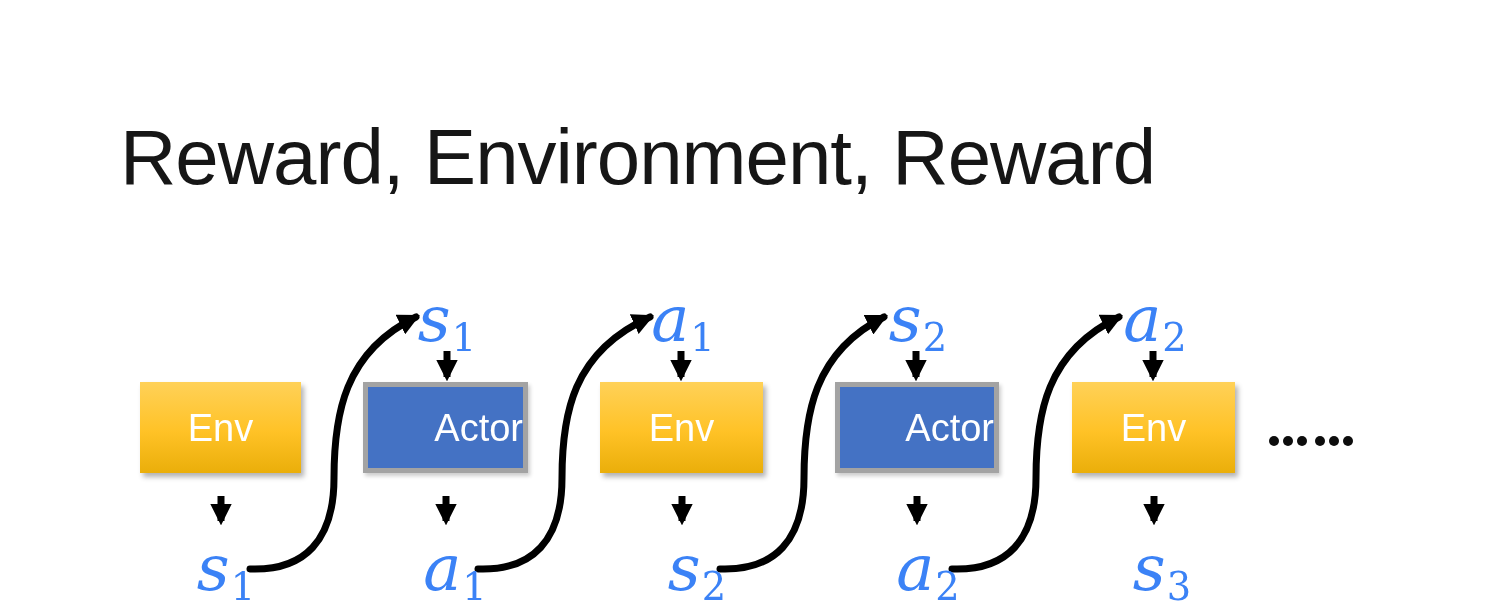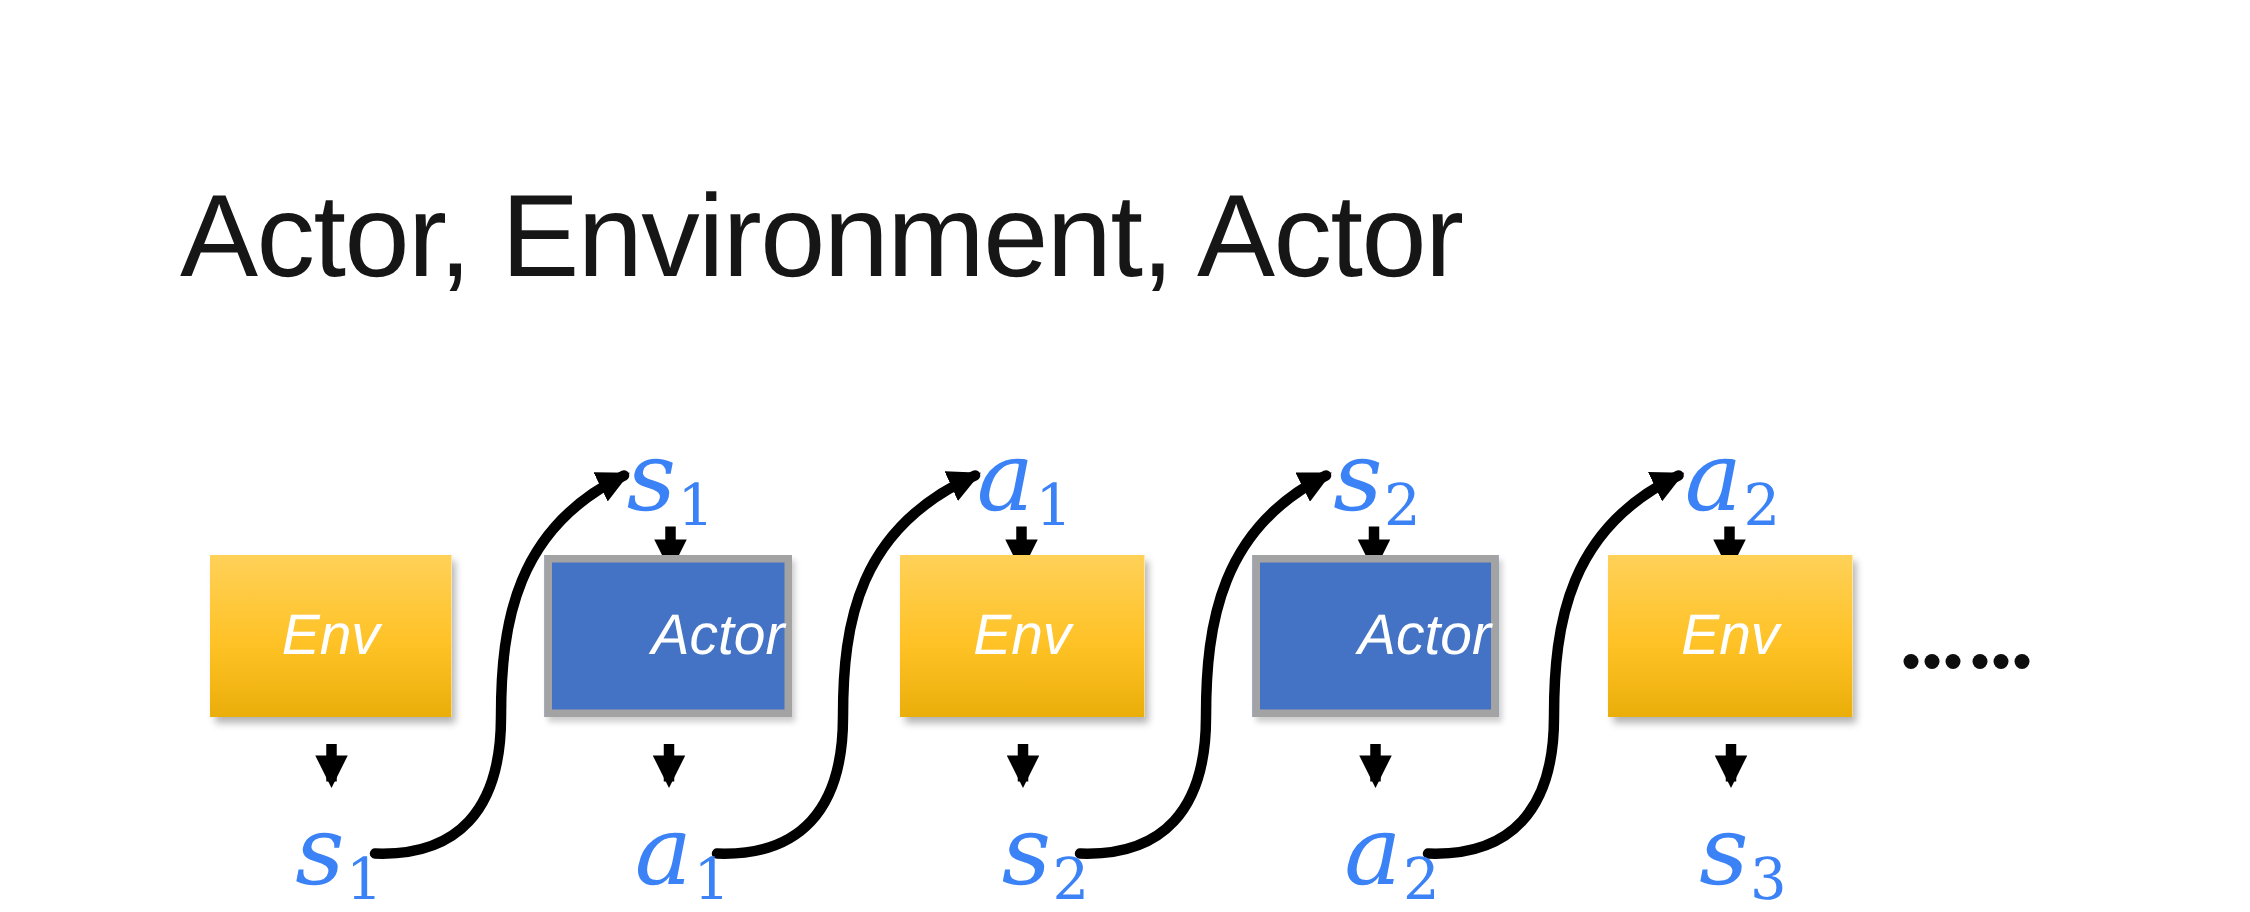--- a/index.html
+++ b/index.html
@@ -21,30 +21,29 @@
     top: 118px;
     font-size: 78px;
     font-weight: 400;
     letter-spacing: -1px;
     color: #161616;
     white-space: nowrap;
     line-height: 1;
   }
   .box {
     position: absolute;
-    top: 370px;
-    height: 108px;
+    top: 382px;
+    height: 91px;
     display: flex;
     align-items: center;
     justify-content: center;
     box-sizing: border-box;
     font-size: 38px;
     color: #ffffff;
     line-height: 1;
-    font-style: italic;
   }
   .box.env {
     background: linear-gradient(180deg, #ffd158 0%, #ffc226 55%, #eaae0a 100%);
     box-shadow: 3px 4px 5px rgba(0,0,0,0.30);
     border: none;
   }
   .box.actor {
     background: #4472c4;
     border: 5px solid #a3a3a3;
     box-shadow: 2px 3px 4px rgba(0,0,0,0.20);
@@ -91,21 +90,21 @@
     border-radius: 50%;
     background: #0d0d0d;
   }
   .ellipsis .dot.gapped { margin-left: 4px; }
 </style>
 </head>
 <body>
 
 <div class="slide">
 
-  <div class="slide-title">Actor, Environment, Actor</div>
+  <div class="slide-title">Reward, Environment, Reward</div>
 
   <svg class="arrows-layer" width="1500" height="608" viewBox="0 0 1500 608" xmlns="http://www.w3.org/2000/svg">
     <defs>
       <marker id="ah" viewBox="0 0 10 10" refX="8" refY="5" markerWidth="3.1" markerHeight="3.1" orient="auto-start-reverse">
         <path d="M0,0 L10,5 L0,10 z" fill="#000000"></path>
       </marker>
     </defs>
 
     <line x1="447" y1="351" x2="447" y2="377" stroke="#000" stroke-width="7" marker-end="url(#ah)"></line>
     <line x1="681" y1="351" x2="681" y2="377" stroke="#000" stroke-width="7" marker-end="url(#ah)"></line>

